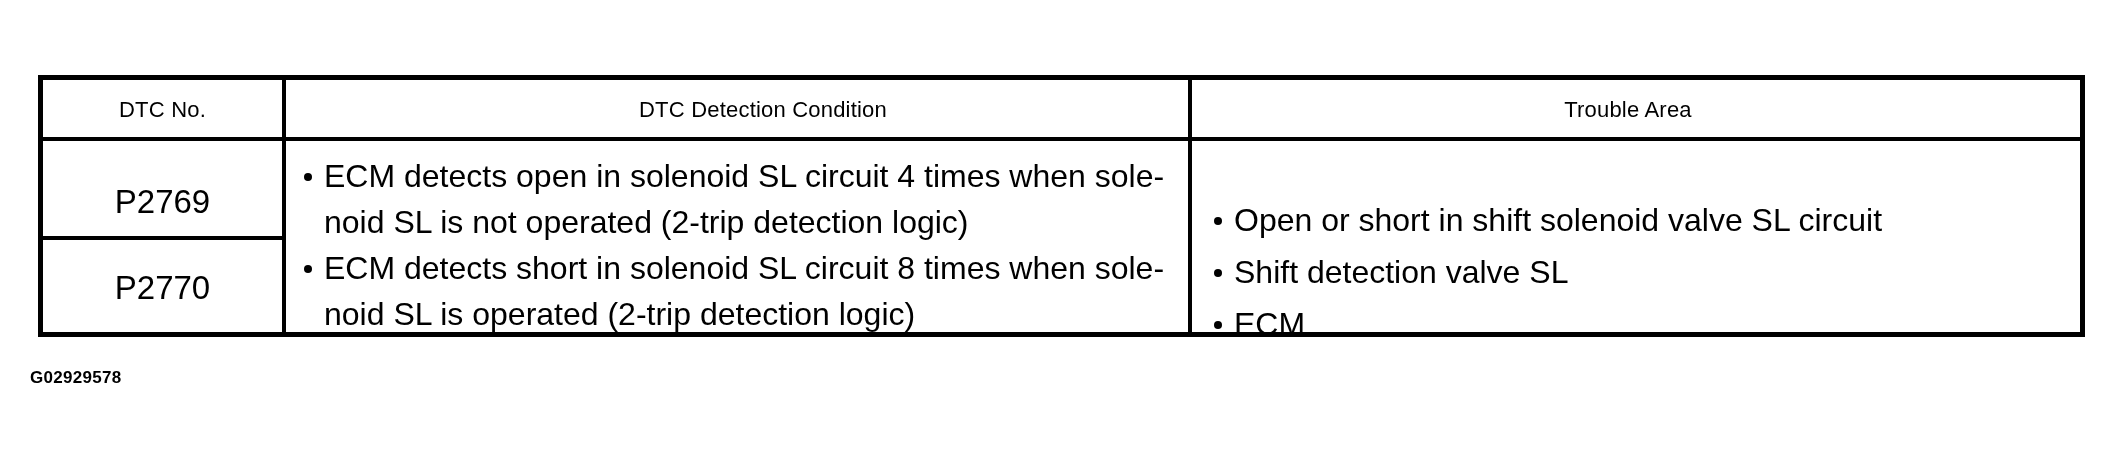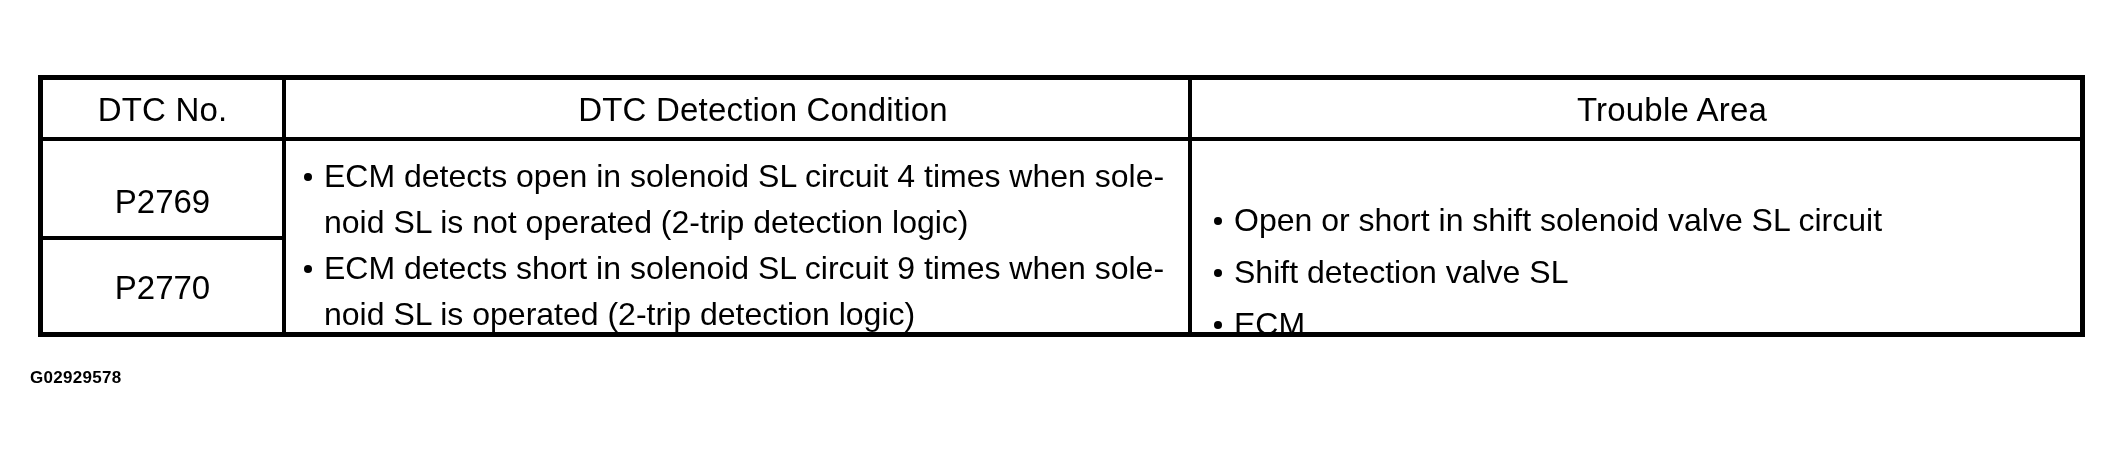--- a/index.html
+++ b/index.html
@@ -50,27 +50,27 @@
     width: 100%;
     height: 57px;
   }
   .header-cell {
     position: absolute;
     top: 0;
     height: 59px;
     display: flex;
     align-items: center;
     justify-content: center;
-    font-size: 33px;
+    font-size: 22px;
     letter-spacing: 0.2px;
     white-space: nowrap;
   }
   .hc-dtc   { left: 0px;    width: 239px;  }
   .hc-cond  { left: 239px;  width: 906px; margin-left: 28px;  }
-  .hc-area  { left: 1183px; width: 892px;  }
+  .hc-area  { left: 1139px; width: 892px;  }
 
   
   .rule-header {
     position: absolute;
     left: 0;
     top: 57px;
     width: 100%;
     height: 4px;
     background: #000000;
   }
@@ -221,21 +221,21 @@
           <li class="bullet-item">
             <span class="dot"></span>
             <span class="bullet-text">
               <span class="line">ECM detects open in solenoid SL circuit 4 times when sole-</span>
               <span class="line indent">noid SL is not operated (2-trip detection logic)</span>
             </span>
           </li>
           <li class="bullet-item">
             <span class="dot"></span>
             <span class="bullet-text">
-              <span class="line">ECM detects short in solenoid SL circuit 9 times when sole-</span>
+              <span class="line">ECM detects short in solenoid SL circuit 8 times when sole-</span>
               <span class="line indent">noid SL is operated (2-trip detection logic)</span>
             </span>
           </li>
         </ul>
       </div>
 
       <div class="area-col">
         <ul class="bullet-list">
           <li class="bullet-item">
             <span class="dot"></span>

